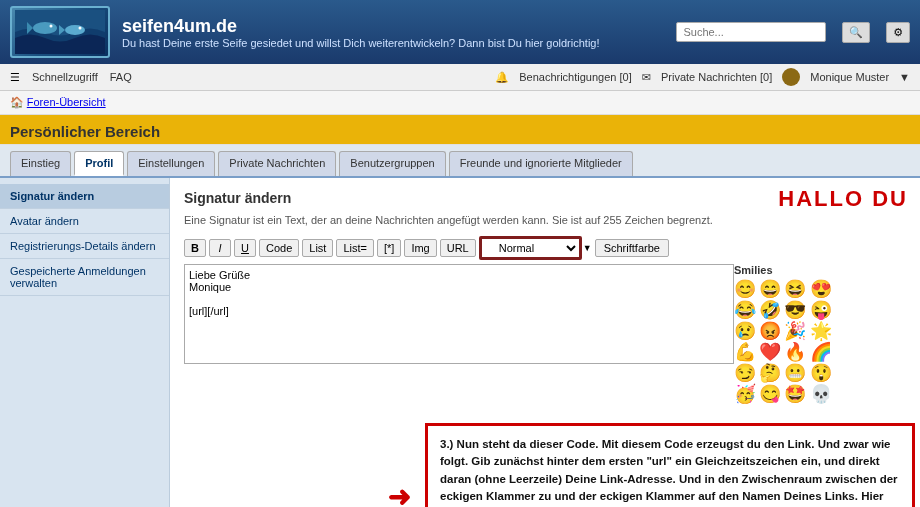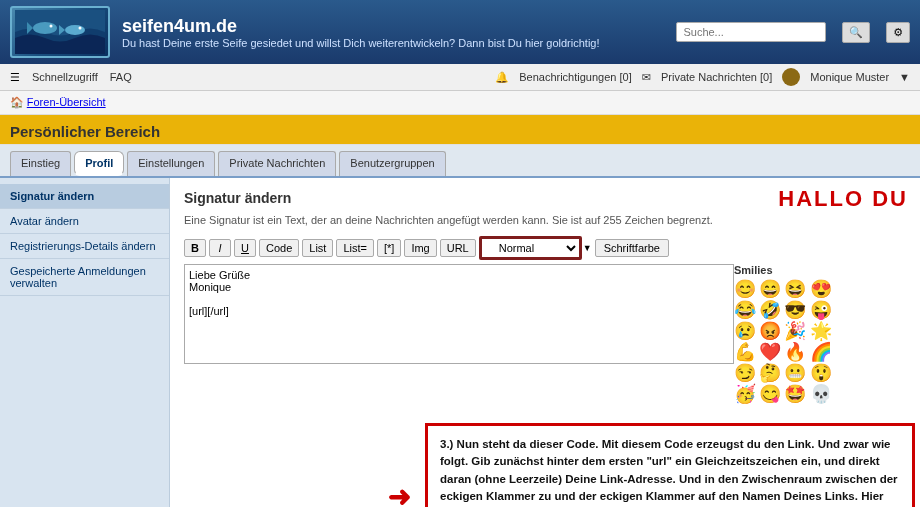--- a/index.html
+++ b/index.html
@@ -108,21 +108,20 @@
       cursor: pointer;
       font-size: 11px;
       border-radius: 3px 3px 0 0;
       color: #333;
     }
     .tab.active {
       background: #fff;
       border-bottom: 2px solid #fff;
       font-weight: bold;
       color: #003366;
-      border-radius: 6px;
     }
 
     
     #main {
       display: flex;
       background: #fff;
       min-height: 380px;
     }
 
     
@@ -326,20 +325,21 @@
 <div id="page-title-bar">
   <span>Persönlicher Bereich</span>
 </div>
 
 <div id="tabs-bar">
   <div class="tab">Einstieg</div>
   <div class="tab active">Profil</div>
   <div class="tab">Einstellungen</div>
   <div class="tab">Private Nachrichten</div>
   <div class="tab">Benutzergruppen</div>
+  <div class="tab">Freunde und ignorierte Mitglieder</div>
 </div>
 
 <div id="main">
 
   <div id="sidebar">
     <div class="sidebar-item active">Signatur ändern</div>
     <div class="sidebar-item">Avatar ändern</div>
     <div class="sidebar-item">Registrierungs-Details ändern</div>
     <div class="sidebar-item">Gespeicherte Anmeldungen verwalten</div>
   </div>

